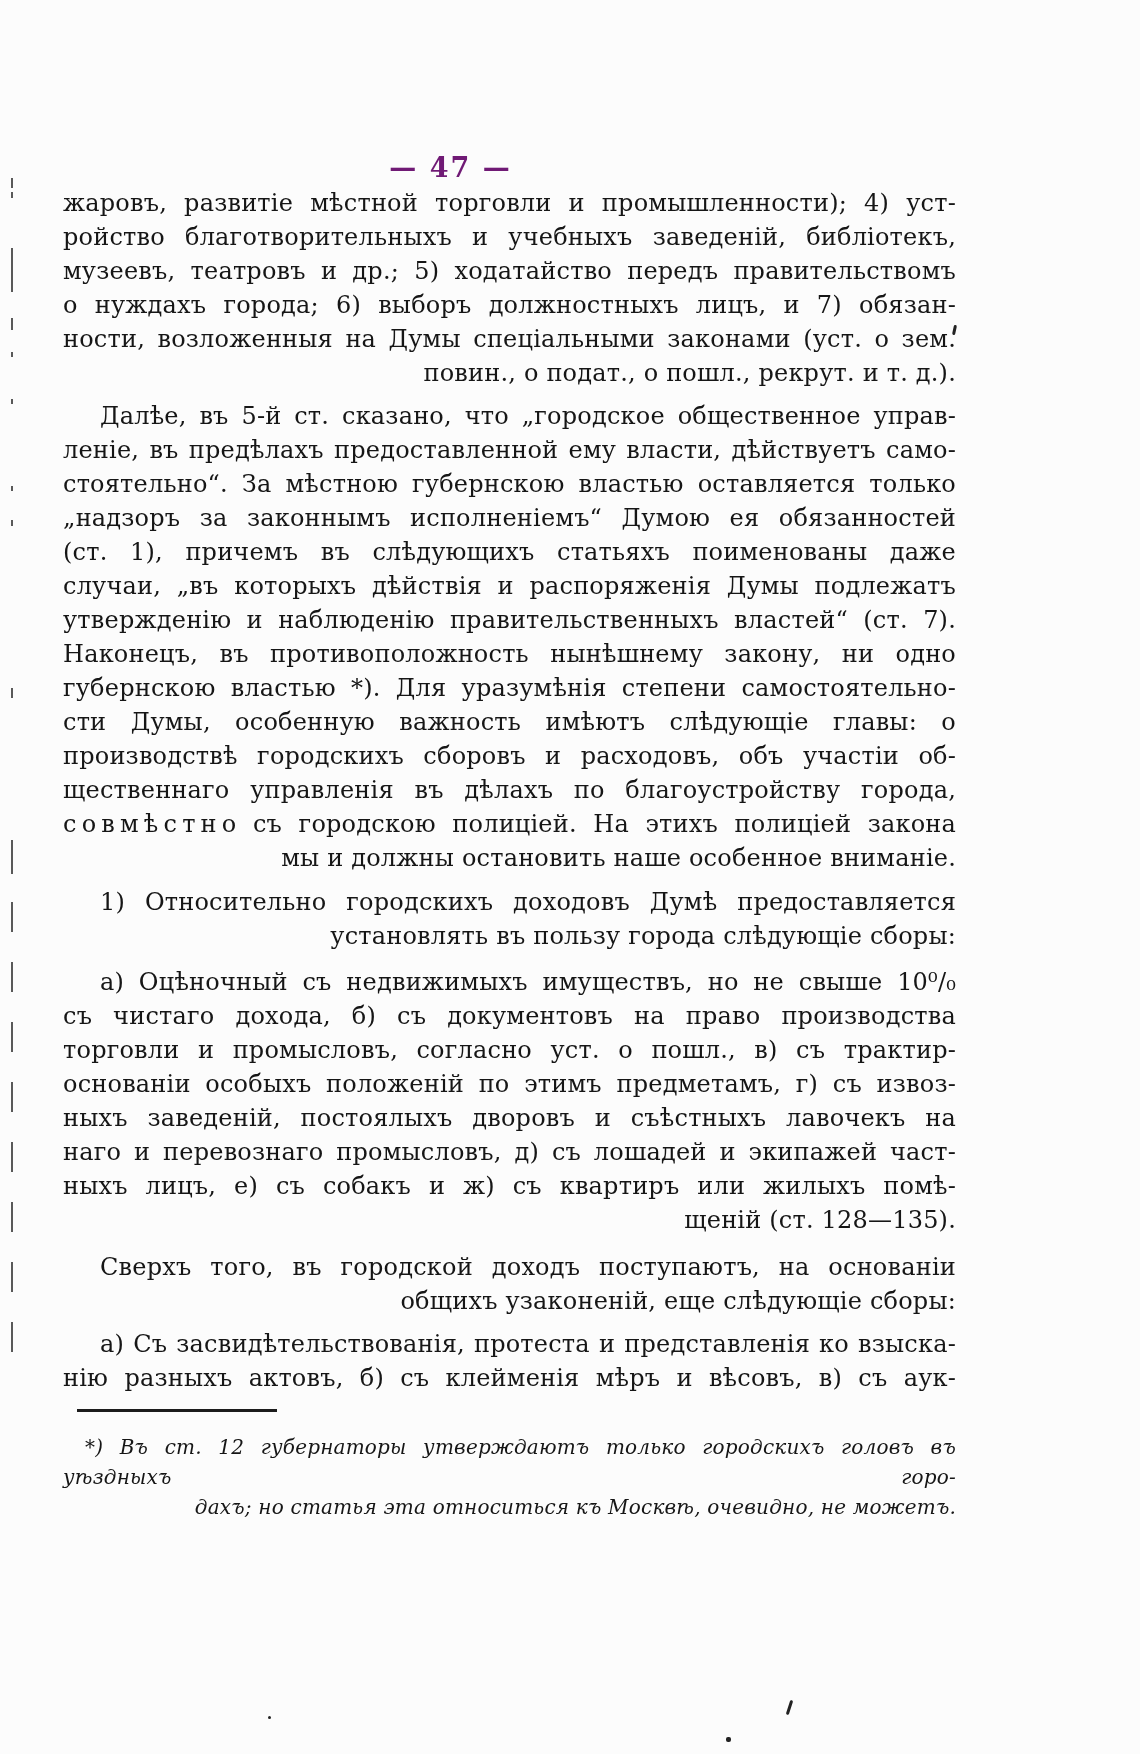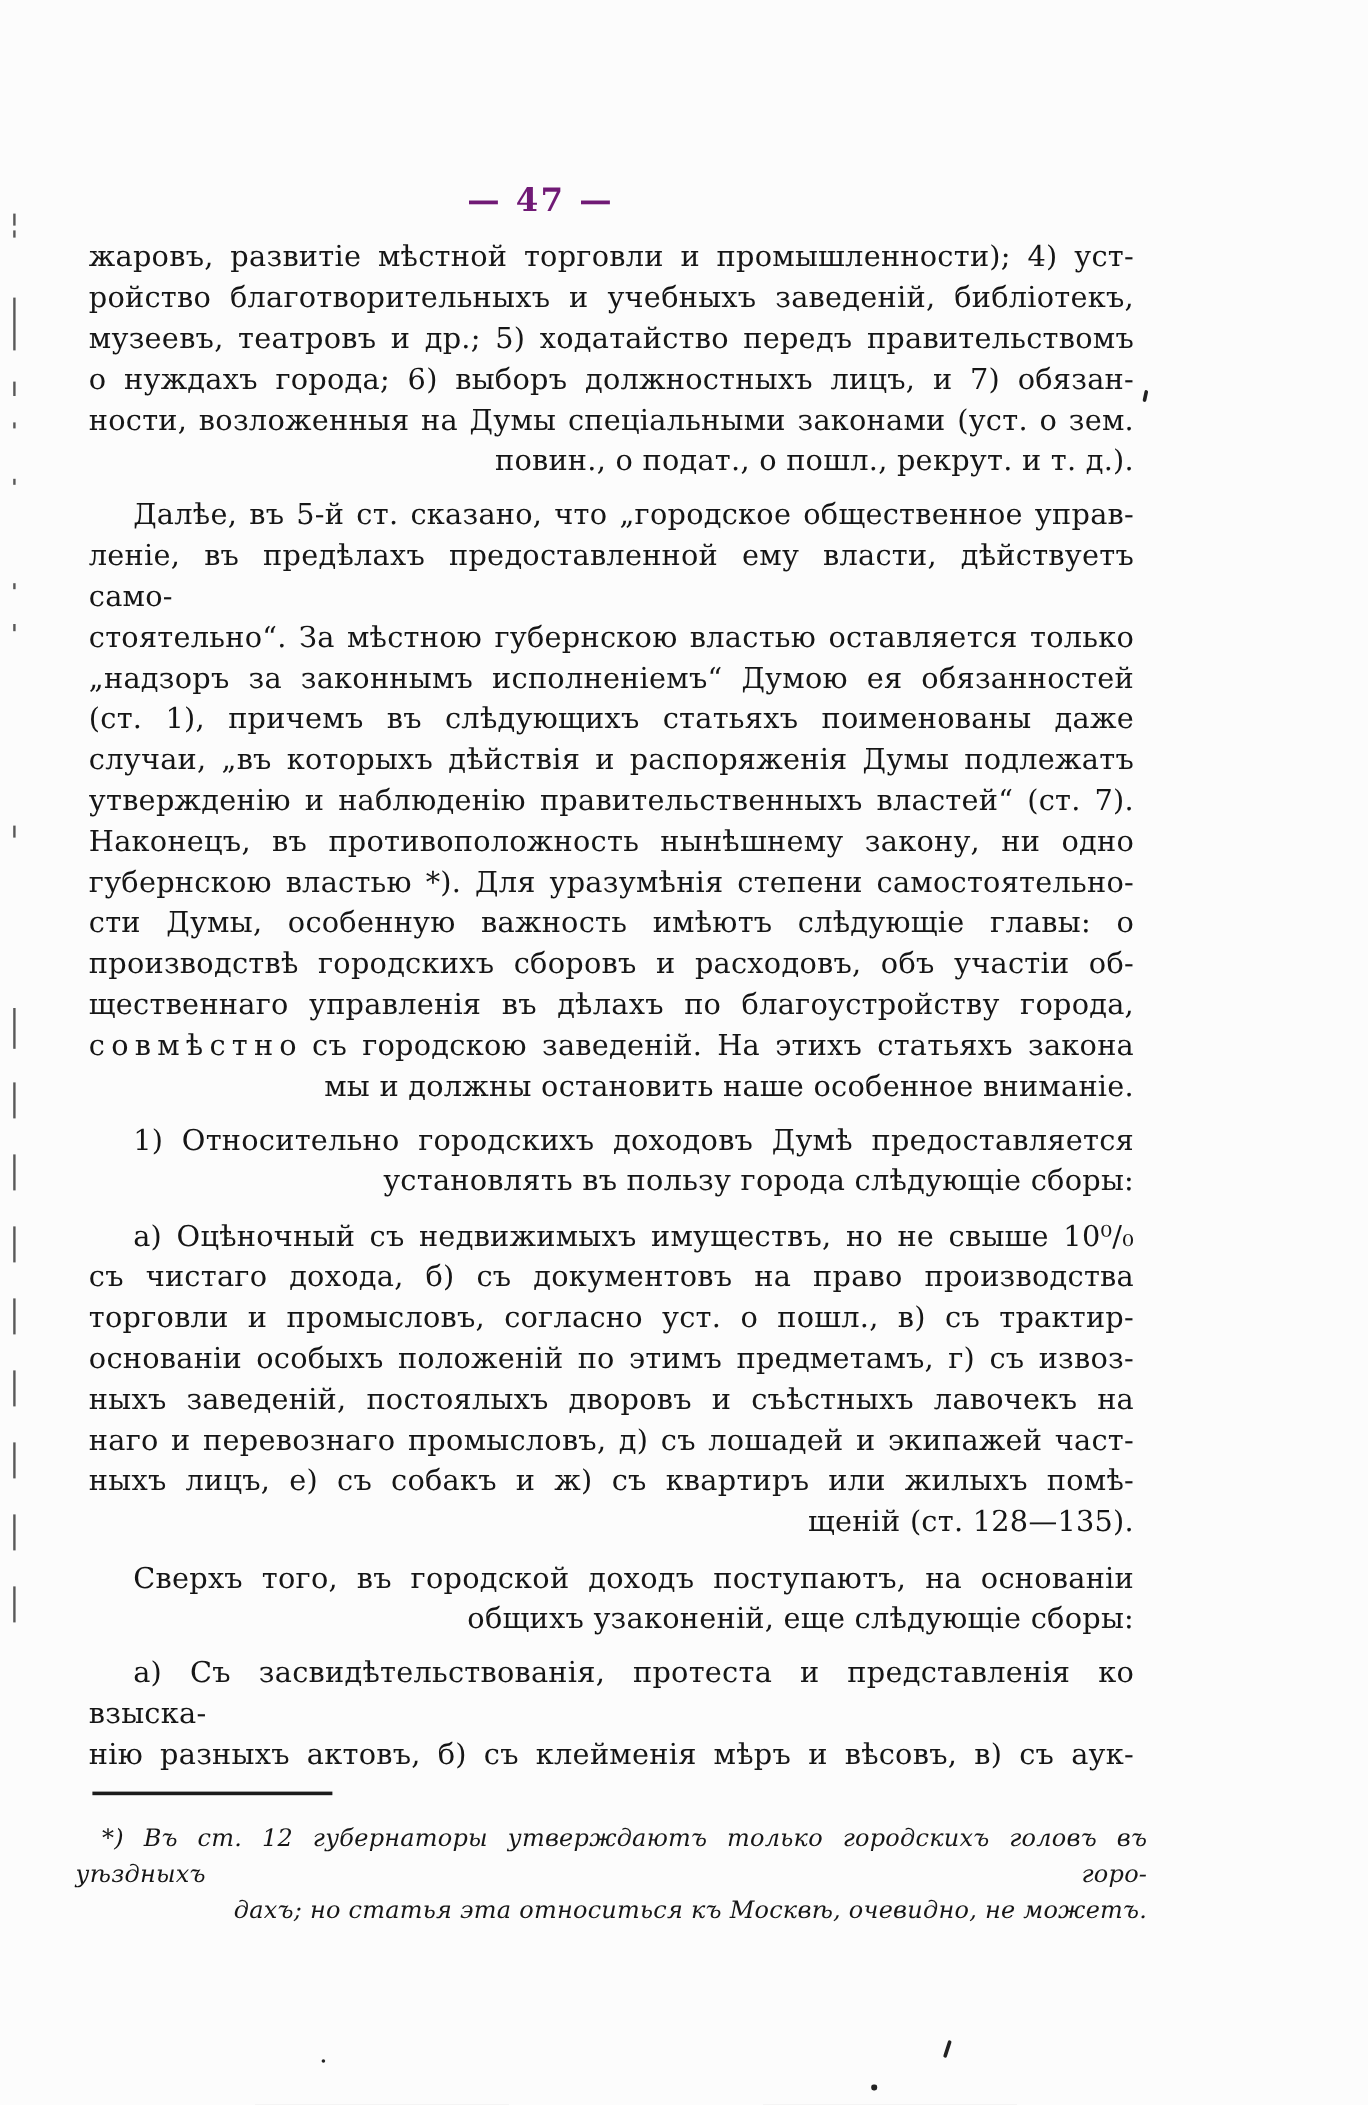--- a/index.html
+++ b/index.html
@@ -15,21 +15,21 @@
   .pagenum{
     position:absolute;top:108px;left:63px;width:775px;
     text-align:center;
     font-size:27px;font-weight:700;letter-spacing:2px;
     color:#701a75;
     margin-top:44px;
   }
   .body-col{
     position:absolute;top:186px;left:63px;width:893px;
   }
-  .para{margin:11px;padding:0;}
+  .para{margin:0;padding:0;}
   .p2{margin-top:9px;}
   .p3{margin-top:10px;}
   .p4{margin-top:12px;}
   .p5{margin-top:13px;}
   .p6{margin-top:9px;}
   .ln{
     display:block;
     font-size:24px;
     line-height:34px;
     white-space:normal;
@@ -81,21 +81,21 @@
       <span class="ln j">стоятельно“. За мѣстною губернскою властью оставляется только</span>
       <span class="ln j">„надзоръ за законнымъ исполненіемъ“ Думою ея обязанностей</span>
       <span class="ln j">(ст. 1), причемъ въ слѣдующихъ статьяхъ поименованы даже</span>
       <span class="ln j">случаи, „въ которыхъ дѣйствія и распоряженія Думы подлежатъ</span>
       <span class="ln j">утвержденію и наблюденію правительственныхъ властей“ (ст. 7).</span>
       <span class="ln j">Наконецъ, въ противоположность нынѣшнему закону, ни одно</span>
       <span class="ln j">губернскою властью *). Для уразумѣнія степени самостоятельно-</span>
       <span class="ln j">сти Думы, особенную важность имѣютъ слѣдующіе главы: о</span>
       <span class="ln j">производствѣ городскихъ сборовъ и расходовъ, объ участіи об-</span>
       <span class="ln j">щественнаго управленія въ дѣлахъ по благоустройству города,</span>
-      <span class="ln j">с о в м ѣ с т н о съ городскою заведеній. На этихъ статьяхъ закона</span>
+      <span class="ln j">с о в м ѣ с т н о съ городскою полиціей. На этихъ полиціей закона</span>
       <span class="ln">мы и должны остановить наше особенное вниманіе.</span>
     </p>
 
     <p class="para p3">
       <span class="ln j ind">1) Относительно городскихъ доходовъ Думѣ предоставляется</span>
       <span class="ln">установлять въ пользу города слѣдующіе сборы:</span>
     </p>
 
     <p class="para p4">
       <span class="ln j ind">а) Оцѣночный съ недвижимыхъ имуществъ, но не свыше 10⁰/₀</span>

